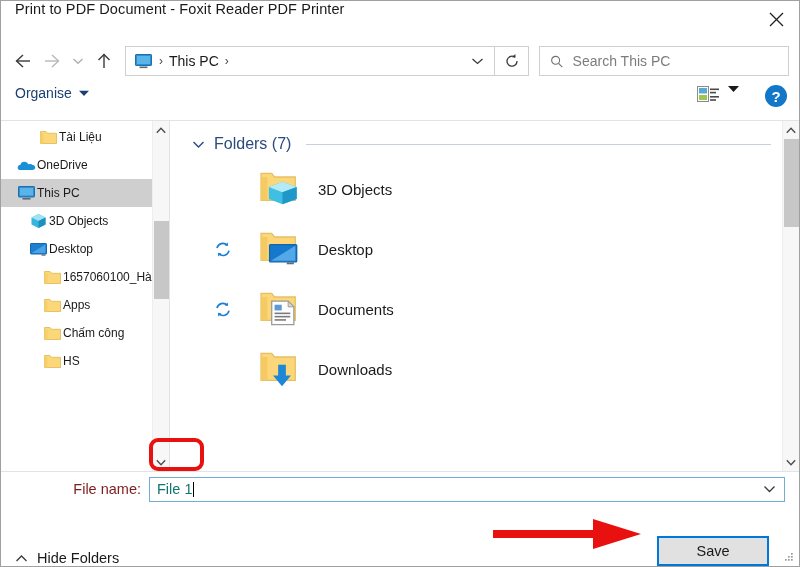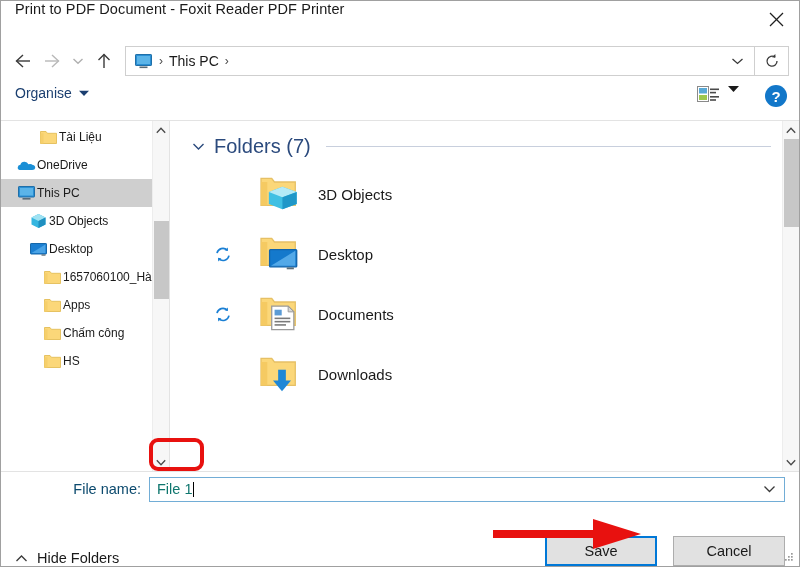--- a/index.html
+++ b/index.html
@@ -173,21 +173,21 @@
     background: #ffffff;
   }
   .content-inner { padding: 14px 0 0 22px; }
   .group-head {
     display: flex; align-items: center; gap: 9px;
     margin-bottom: 6px;
     padding-right: 28px;
   }
   .group-chev { display:flex; align-items:center; cursor:pointer; }
   .group-title {
-    font-size: 20px; color: #2b4a7d; white-space: nowrap;
+    font-size: 16px; color: #2b4a7d; white-space: nowrap;
   }
   .group-rule {
     flex: 1 1 auto; height: 1px; background: #c8cfdd; margin-left: 6px;
   }
   .folder-row {
     height: 60px;
     display: flex; align-items: center;
     padding-left: 10px;
     cursor: pointer;
   }
@@ -203,21 +203,21 @@
     border-top: 1px solid #e3e3e3;
   }
   .form-row {
     display: flex; align-items: center;
     height: 34px;
     padding: 0 14px 0 0;
   }
   .form-label {
     flex: 0 0 148px;
     text-align: right;
-    font-size: 14.5px; color: #0c4a6e;
+    font-size: 14.5px; color: #7f1d1d;
     padding-right: 8px;
   }
   .combo {
     flex: 1 1 auto; height: 25px;
     display: flex; align-items: center;
     padding-left: 7px;
     font-size: 14.5px; color: #0f766e;
     position: relative;
   }
   .combo.filename {
@@ -335,20 +335,27 @@
       </span>
     </div>
 
     <div class="refresh-btn">
       <svg width="16" height="16" viewBox="0 0 16 16">
         <path d="M13 8 A5 5 0 1 1 11 4.2" fill="none" stroke="#3a3a3a" stroke-width="1.3"></path>
         <path d="M11.3 1 L11.5 4.6 L8 4.3 Z" fill="#3a3a3a"></path>
       </svg>
     </div>
 
+    <div class="searchbox">
+      <svg width="15" height="15" viewBox="0 0 15 15">
+        <circle cx="6.2" cy="6.2" r="4.4" fill="none" stroke="#6f6f6f" stroke-width="1.2"></circle>
+        <line x1="9.5" y1="9.5" x2="13.6" y2="13.6" stroke="#6f6f6f" stroke-width="1.2"></line>
+      </svg>
+      <input class="search-input" type="text" placeholder="Search This PC" style="">
+    </div>
   </div>
 
   <div class="cmdbar">
     <div class="organise">
       <span>Organise</span>
       <svg width="10" height="7" viewBox="0 0 10 7">
         <path d="M0 0.8 L5 6 L10 0.8 Z" fill="#1b3f70"></path>
       </svg>
     </div>
     <div class="cmd-spacer"></div>
@@ -603,21 +610,20 @@
 
     <div class="actions">
       <div class="hide-folders">
         <svg width="13" height="9" viewBox="0 0 13 9">
           <path d="M1.5 7 L6.5 2 L11.5 7" fill="none" stroke="#3a3a3a" stroke-width="1.3"></path>
         </svg>
         <span>Hide Folders</span>
       </div>
       <div class="actions-spacer"></div>
       <button class="btn primary">Save</button>
-      <button class="btn">Cancel</button>
     </div>
 
     <svg class="grip" viewBox="0 0 12 12">
       <g fill="#9a9a9a">
         <rect x="8" y="2" width="1.7" height="1.7"></rect>
         <rect x="5" y="5" width="1.7" height="1.7"></rect>
           <rect x="8" y="5" width="1.7" height="1.7"></rect>
         <rect x="2" y="8" width="1.7" height="1.7"></rect>
           <rect x="5" y="8" width="1.7" height="1.7"></rect>
           <rect x="8" y="8" width="1.7" height="1.7"></rect>

